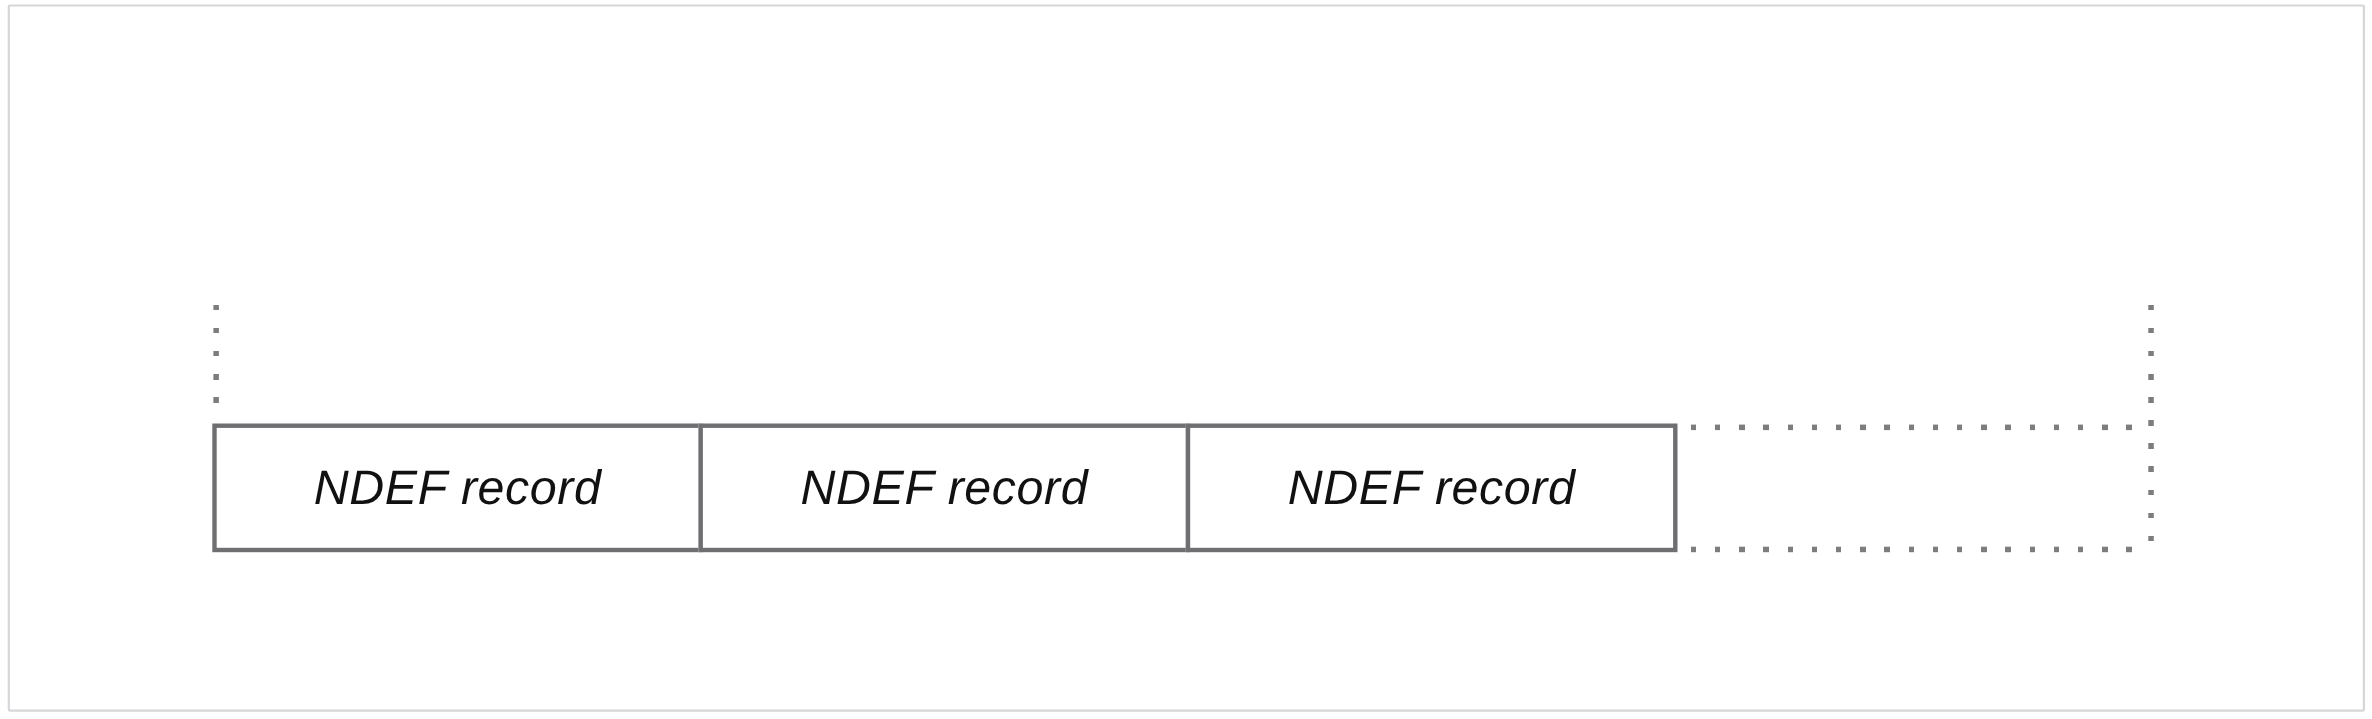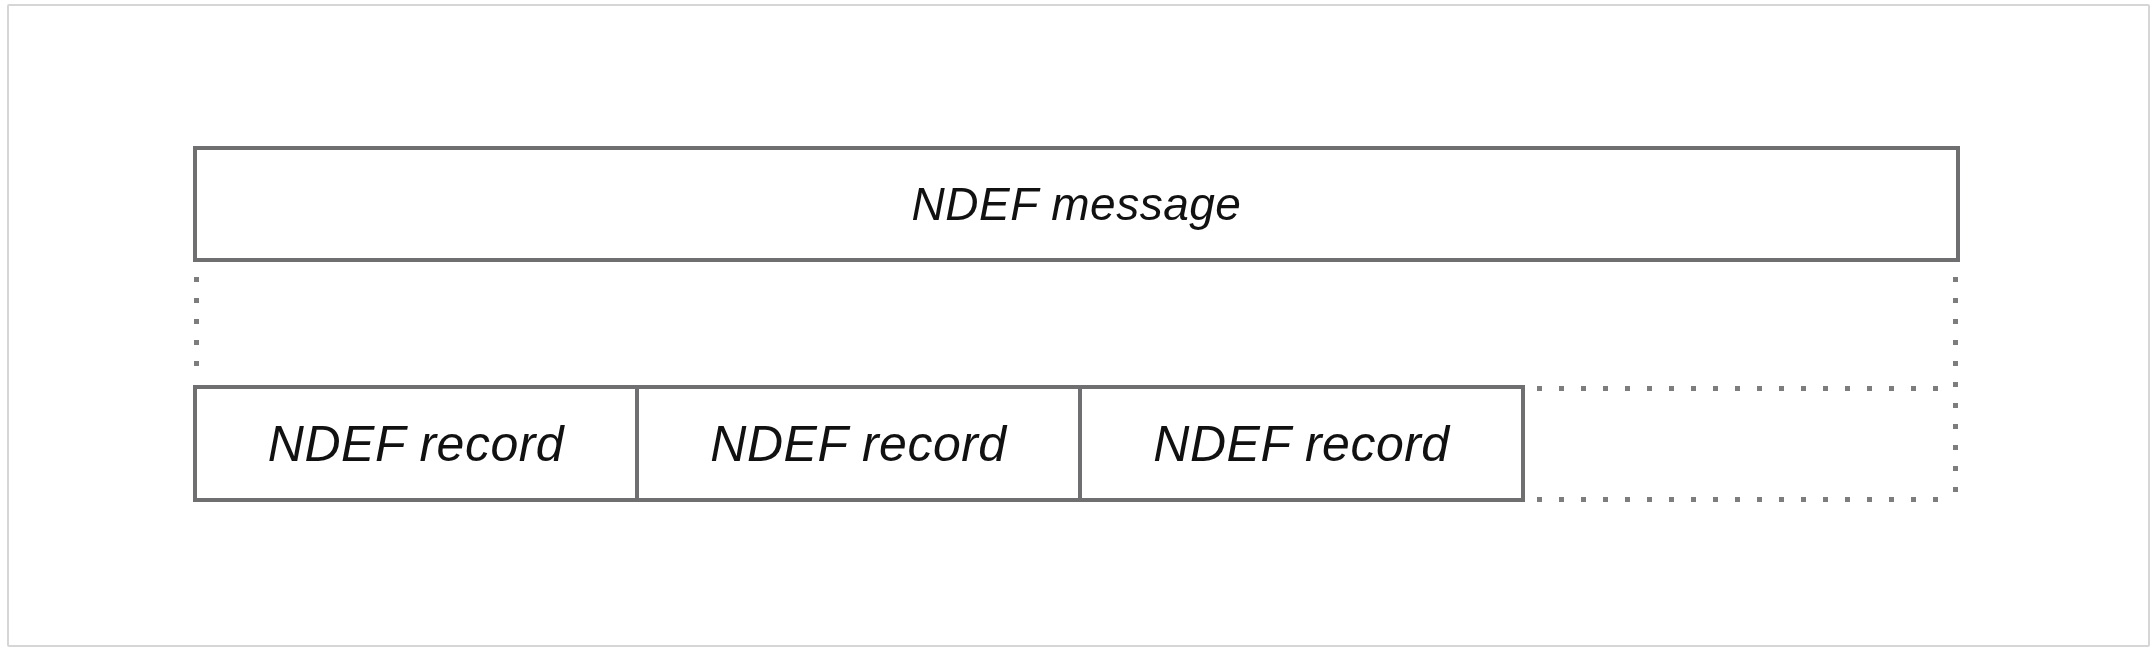--- a/index.html
+++ b/index.html
@@ -104,33 +104,30 @@
     background: var(--bg);
     display: flex;
     align-items: center;
     justify-content: center;
   }
   .ndef-record-box + .ndef-record-box {
     margin-left: -4px;
     width: 447px;
   }
   .ndef-record-box .diagram-label {
-    font-size: 50px;
+    font-size: 44px;
   }
 </style>
 </head>
 <body>
 
 <div class="canvas">
 
   <div class="outer-frame"></div>
 
-  <div class="ndef-message-box">
-    <span class="diagram-label">NDEF message</span>
-  </div>
 
   <div class="dotted-v left"></div>
   <div class="dotted-v right"></div>
   <div class="dotted-h top"></div>
   <div class="dotted-h bottom"></div>
 
   <div class="records-row">
     <div class="ndef-record-box">
       <span class="diagram-label">NDEF record</span>
     </div>

